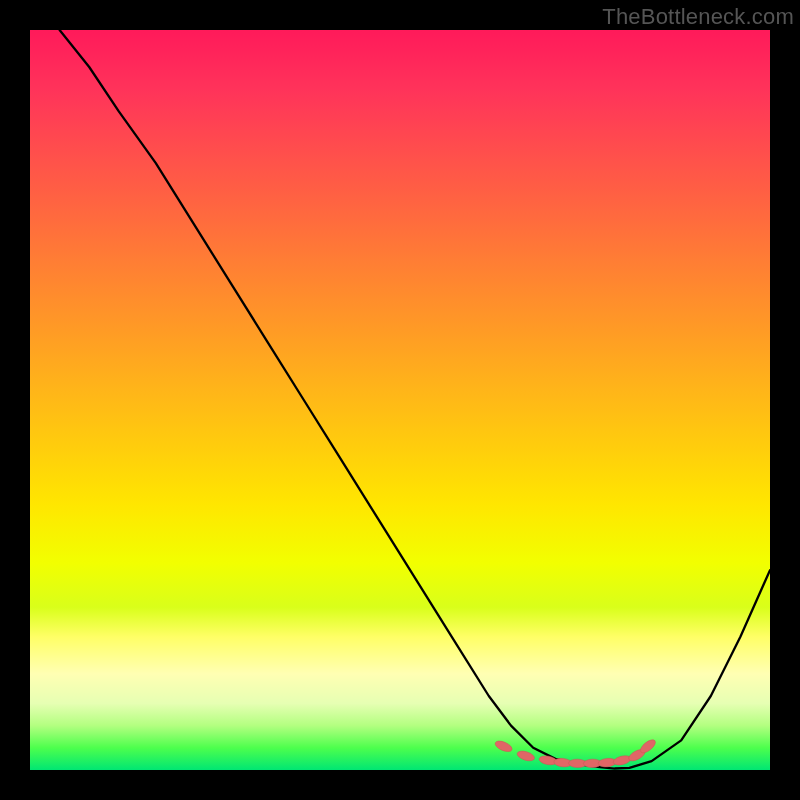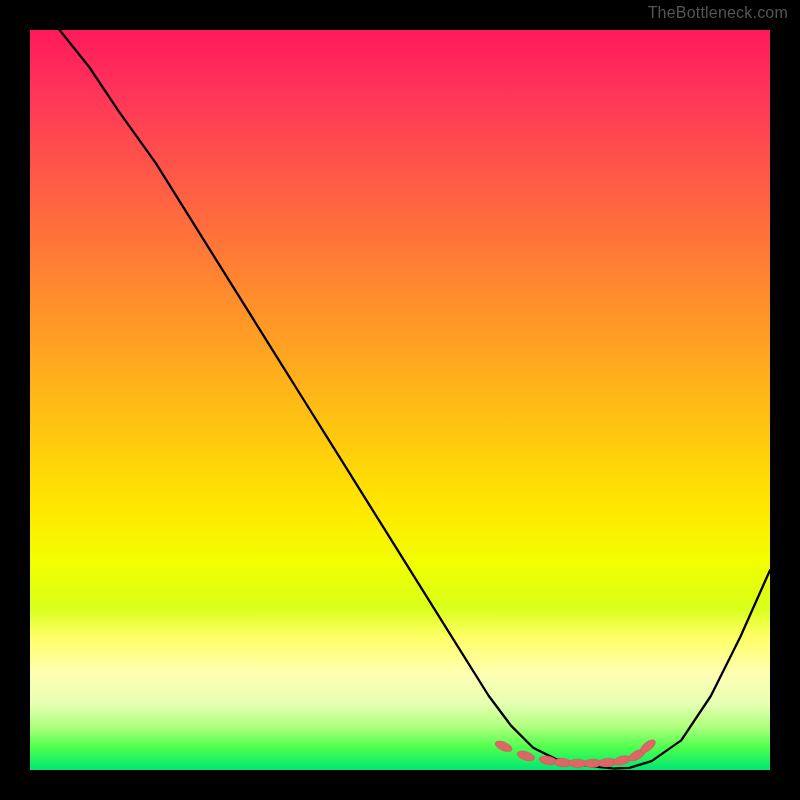--- a/index.html
+++ b/index.html
@@ -6,23 +6,23 @@
   body {
     width: 800px;
     height: 800px;
     background: #000;
     position: relative;
     font-family: Arial, sans-serif;
   }
   .watermark {
     position: absolute;
     top: 4px;
-    right: 12px;
+    right: 6px;
     color: #555;
-    font-size: 16px;
+    font-size: 22px;
     font-weight: normal;
     z-index: 10;
     letter-spacing: 0.2px;
   }
   .plot-area {
     position: absolute;
     left: 30px;
     top: 30px;
     width: 740px;
     height: 740px;

